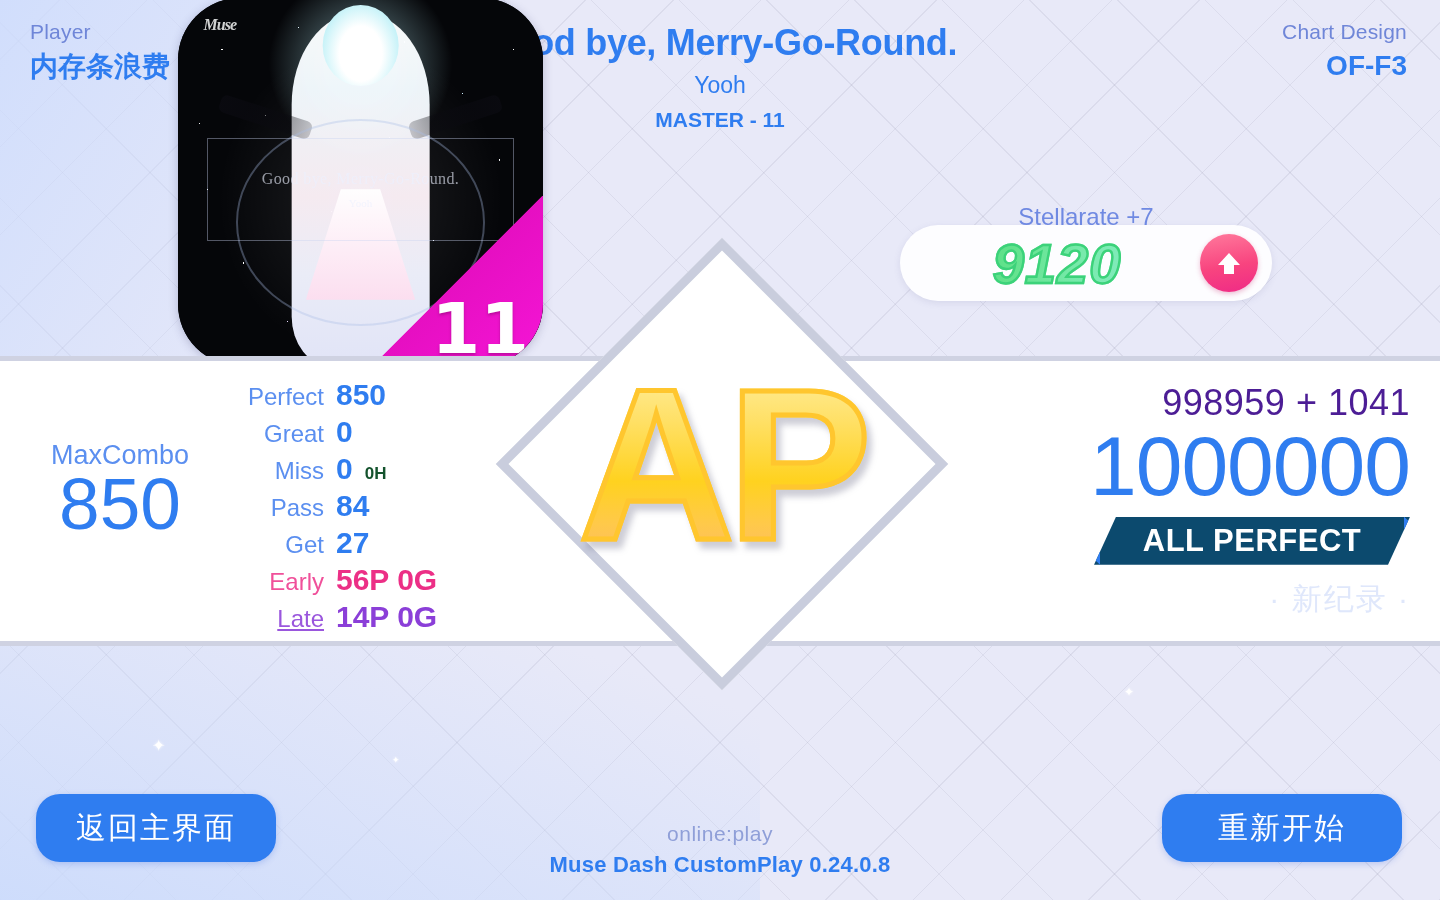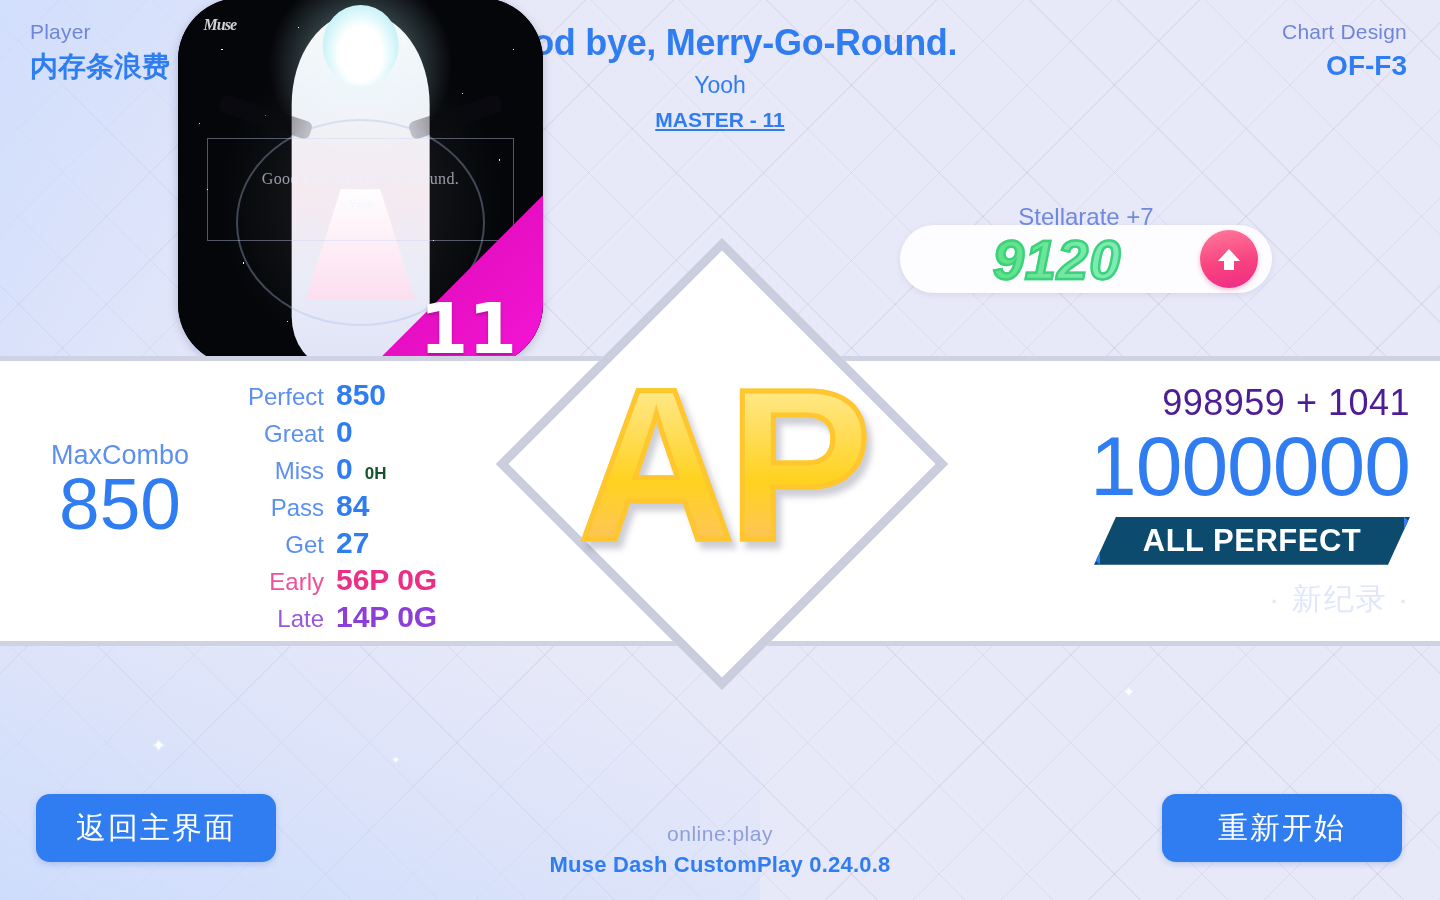--- a/index.html
+++ b/index.html
@@ -104,21 +104,20 @@
   #song-artist {
     font-size: 23px;
     color: #2f7df0;
     margin-top: 10px;
   }
   #song-diff {
     font-size: 21px;
     font-weight: bold;
     color: #2f7df0;
     margin-top: 9px;
-    text-decoration: underline;
   }
 
   
   #album {
     position: absolute;
     left: 178px; top: -2px;
     width: 365px; height: 368px;
     border-radius: 62px;
     overflow: hidden;
     background: #05060a;
@@ -231,34 +230,34 @@
     letter-spacing: -1px;
   }
   #album-corner {
     position: absolute;
     right: 0; bottom: 0;
     width: 170px; height: 170px;
     background: linear-gradient(135deg, rgba(0,0,0,0) 49.6%, #e60fc2 50%, #f515d6 100%);
   }
   #album-diff {
     position: absolute;
-    right: 26px; bottom: 2px;
+    right: 14px; bottom: 2px;
     font-size: 70px;
     font-weight: bold;
     color: #ffffff;
     line-height: 1;
     font-family: "DejaVu Sans", sans-serif;
     text-shadow: 0 2px 3px rgba(90,0,70,0.35);
   }
 
   
   #stellar-wrap {
     position: absolute;
     left: 900px; top: 225px;
-    width: 372px; height: 68px;
+    width: 372px; height: 76px;
   }
   #stellar-pill {
     position: absolute; inset: 0;
     background: #fdfdff;
     border-radius: 38px;
     box-shadow: 0 2px 7px rgba(90,90,150,0.13);
   }
   #stellar-label {
     position: absolute;
     left: 0; right: 0; top: -22px;
@@ -381,21 +380,21 @@
     white-space: nowrap;
   }
   .stat-sub {
     font-size: 17px;
     font-weight: bold;
     color: #14532d;
     margin-left: 12px;
   }
   .row-early .stat-label { color: #f0509a; }
   .row-early .stat-value { color: #ec2f86; }
-  .row-late .stat-label  { color: #9a56dd; }
+  .row-late .stat-label  { color: #9a56dd; text-decoration: underline; }
   .row-late .stat-value  { color: #8b3fd8; }
 
   
   #score-block {
     position: absolute;
     right: 30px; top: 382px;
     width: 430px;
     text-align: right;
   }
   #score-delta {
@@ -443,21 +442,21 @@
     letter-spacing: 2px;
   }
 
   
   .btn {
     position: absolute;
     bottom: 38px;
     width: 240px; height: 68px;
     background: #2f7df0;
     border: none;
-    border-radius: 14px;
+    border-radius: 24px;
     color: #ffffff;
     font-size: 30px;
     font-family: "Liberation Sans", "DejaVu Sans", sans-serif;
     letter-spacing: 2px;
     cursor: pointer;
     box-shadow: 0 2px 6px rgba(50,100,220,0.25);
   }
   #btn-back    { left: 36px; }
   #btn-restart { right: 38px; }
 

